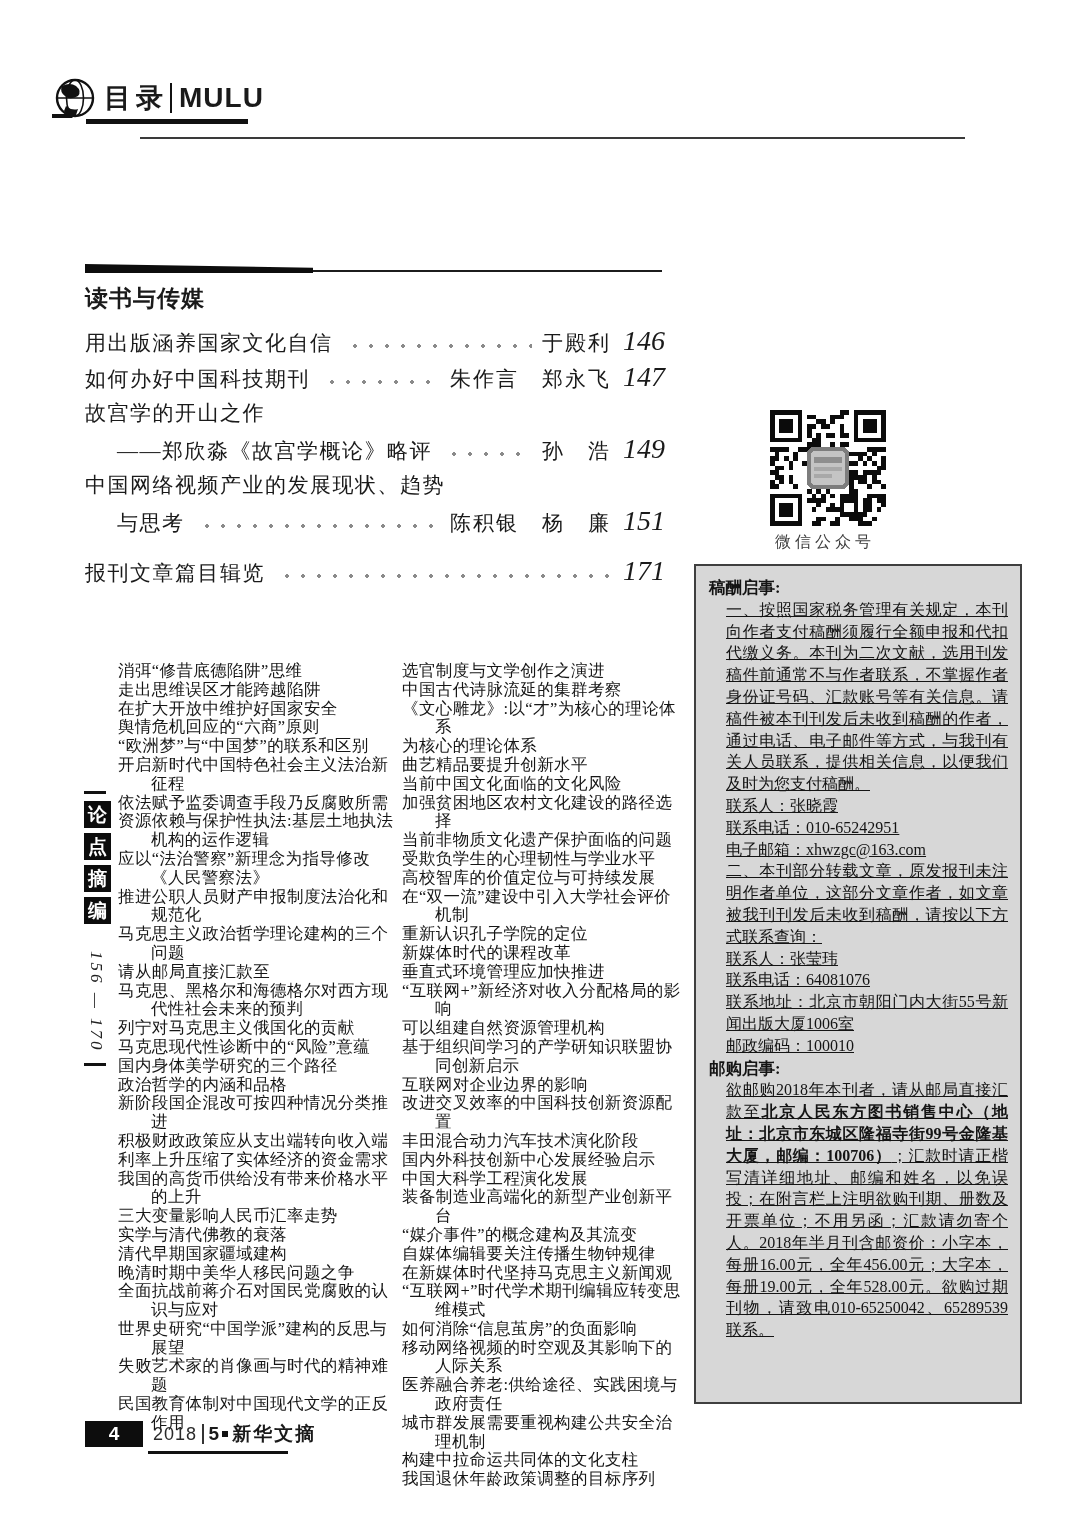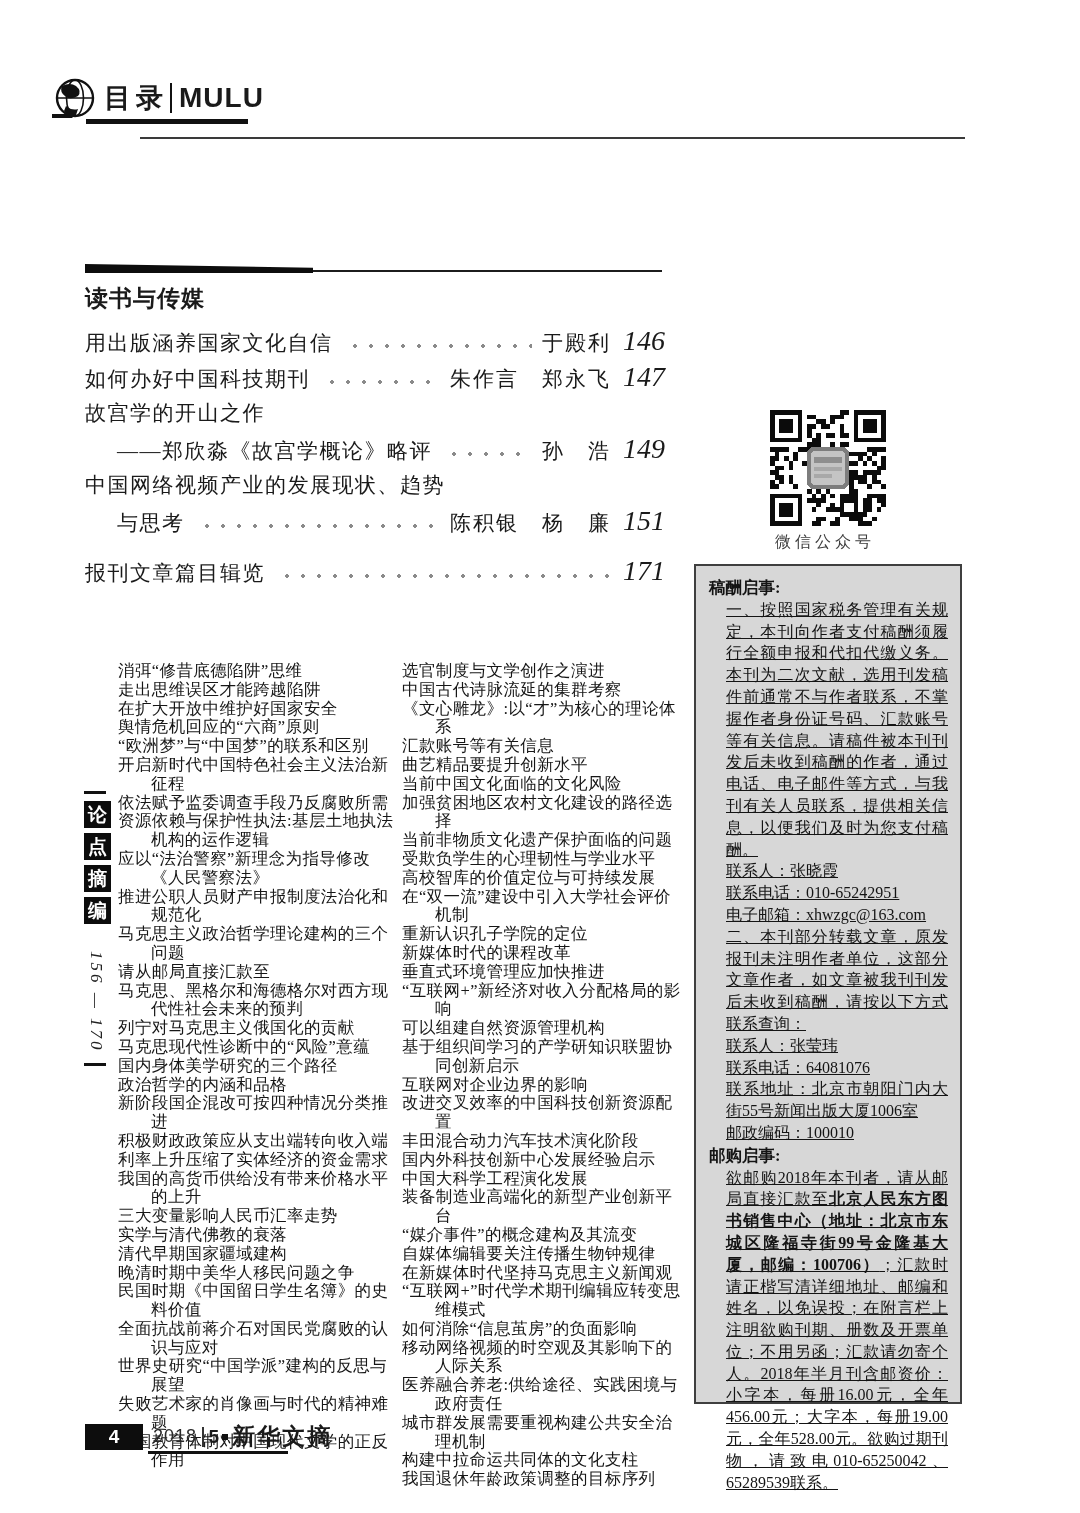--- a/index.html
+++ b/index.html
@@ -35,21 +35,21 @@
       background-size:16px 6px; background-repeat:repeat-x; background-position:0 50%; }
   .toc-row .a { white-space:nowrap; margin-right:12px; letter-spacing:2px; }
   .toc-row .p { white-space:nowrap; font-style:italic; font-size:28px; font-family:"Liberation Serif",serif; }
 
   
   #qr-wrap { position:absolute; left:770px; top:410px; width:118px; }
   #qr-caption { position:absolute; left:700px; top:532px; width:175px; text-align:right;
       font-size:16px; color:#3c3c3c; letter-spacing:4px; }
 
   
-  #notice { position:absolute; left:694px; top:564px; width:268px; height:840px;
+  #notice { position:absolute; left:694px; top:564px; width:328px; height:840px;
       background:#d7d7d7; border:2px solid #3f3f3f; padding:10px 12px 10px 13px;
       font-size:16px; line-height:21.8px; text-align:justify; color:#141414; }
   .n-header { font-weight:bold; font-size:16.5px; margin-top:1px; }
   .n-para { margin-left:17px;text-decoration:underline; }
 
   
   #sidebar { position:absolute; left:84px; top:791px; width:30px; height:278px; }
   #sidebar .tick { width:22px; height:3px; background:#111; }
   #sidebar .tick.bottom { position:absolute; left:0; top:272px; }
   #sidebar .chars { margin-top:7px; }
@@ -67,21 +67,21 @@
 
   
   #footer { position:absolute; left:85px; top:1421px; display:flex; align-items:center;
       font-family:"Liberation Sans","DejaVu Sans",sans-serif; }
   #footer .pgbox { width:58px; height:26px; background:#0d0d0d; color:#fff; font-size:19px; font-weight:bold;
       display:flex; align-items:center; justify-content:center; }
   #footer .yr { font-size:18px; color:#2a2a2a; margin-left:10px; letter-spacing:1px; }
   #footer .sep { width:1.5px; height:20px; background:#333; margin:0 5px; }
   #footer .iss { font-size:19px; font-weight:800; }
   #footer .dot { width:6px; height:6px; background:#111; margin:0 4px 0 3px; }
-  #footer .mag { font-size:23px; font-weight:800; letter-spacing:2px; }
+  #footer .mag { font-size:19px; font-weight:800; letter-spacing:2px; }
   #footer-underline { position:absolute; left:148px; top:1451px; width:140px; height:2.5px; background:#111; }
 </style>
 </head>
 <body>
 
 <svg id="globe" width="48" height="48" viewBox="0 0 48 48">
   <circle cx="23" cy="22" r="18" fill="none" stroke="#111" stroke-width="2.4"></circle>
   <ellipse cx="23" cy="22" rx="8.5" ry="18" fill="none" stroke="#111" stroke-width="1.6"></ellipse>
   <line x1="5" y1="22" x2="41" y2="22" stroke="#111" stroke-width="1.6"></line>
   <path d="M10 10 q8 -4 14 0 q6 5 2 10 q-7 4 -12 1 q-7 -5 -4 -11 Z" fill="#111"></path>
@@ -414,31 +414,30 @@
     <div class="entry">国内身体美学研究的三个路径</div>
     <div class="entry">政治哲学的内涵和品格</div>
     <div class="entry">新阶段国企混改可按四种情况分类推进</div>
     <div class="entry">积极财政政策应从支出端转向收入端</div>
     <div class="entry">利率上升压缩了实体经济的资金需求</div>
     <div class="entry">我国的高货币供给没有带来价格水平的上升</div>
     <div class="entry">三大变量影响人民币汇率走势</div>
     <div class="entry">实学与清代佛教的衰落</div>
     <div class="entry">清代早期国家疆域建构</div>
     <div class="entry">晚清时期中美华人移民问题之争</div>
-    <div class="entry">民国时期《中国留日学生名簿》的史料价值</div>
     <div class="entry">全面抗战前蒋介石对国民党腐败的认识与应对</div>
     <div class="entry">世界史研究“中国学派”建构的反思与展望</div>
     <div class="entry">失败艺术家的肖像画与时代的精神难题</div>
     <div class="entry">民国教育体制对中国现代文学的正反作用</div>
   </div>
 <div id="col-right" class="digest-col">
     <div class="entry">选官制度与文学创作之演进</div>
     <div class="entry">中国古代诗脉流延的集群考察</div>
     <div class="entry">《文心雕龙》:以“才”为核心的理论体系</div>
-    <div class="entry">汇款账号等有关信息</div>
+    <div class="entry">为核心的理论体系</div>
     <div class="entry">曲艺精品要提升创新水平</div>
     <div class="entry">当前中国文化面临的文化风险</div>
     <div class="entry">加强贫困地区农村文化建设的路径选择</div>
     <div class="entry">当前非物质文化遗产保护面临的问题</div>
     <div class="entry">受欺负学生的心理韧性与学业水平</div>
     <div class="entry">高校智库的价值定位与可持续发展</div>
     <div class="entry">在“双一流”建设中引入大学社会评价机制</div>
     <div class="entry">重新认识孔子学院的定位</div>
     <div class="entry">新媒体时代的课程改革</div>
     <div class="entry">垂直式环境管理应加快推进</div>

